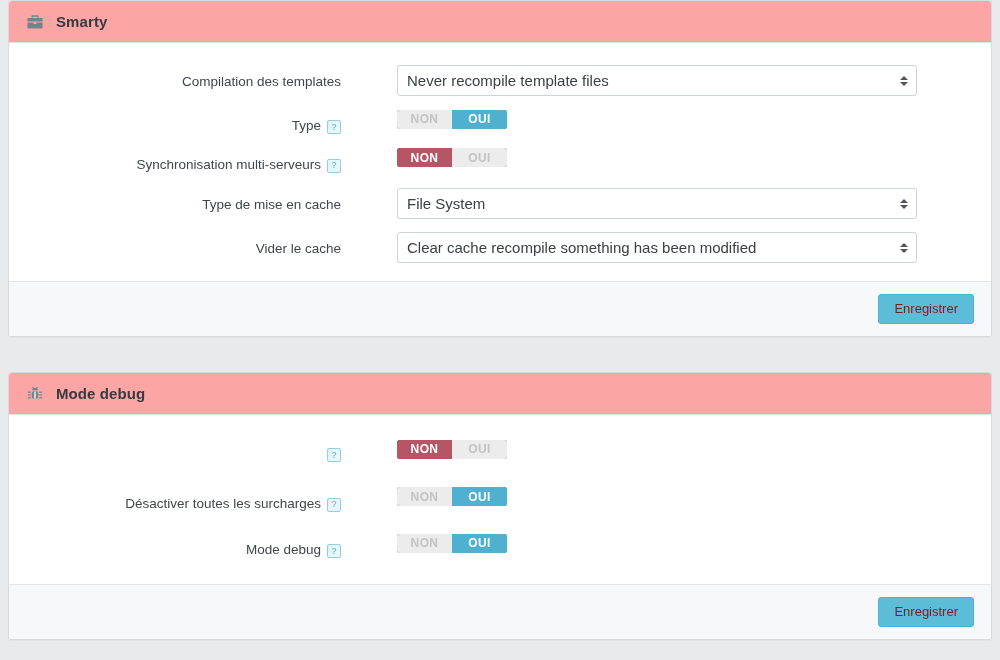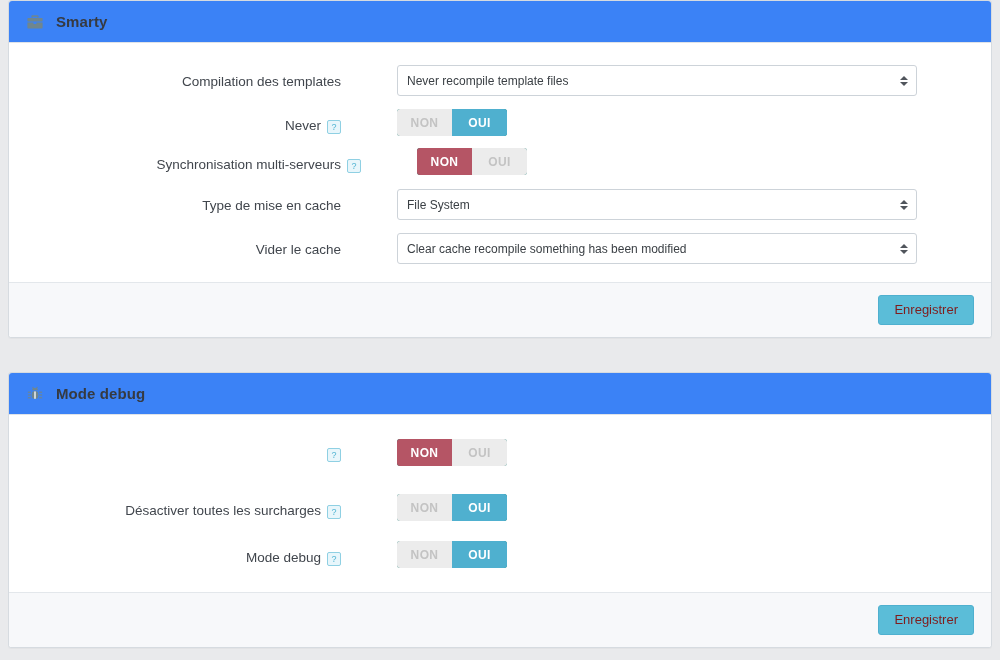--- a/index.html
+++ b/index.html
@@ -22,21 +22,21 @@
     position: absolute;
     left: 8px;
     width: 984px;
     background: #ffffff;
     border: 1px solid #d6dbe0;
     border-radius: 3px;
     box-shadow: 0 1px 1px rgba(0,0,0,0.03);
   }
   .panel-header {
     height: 42px;
-    background: #3b82f6;
+    background: #fca5a5;
     border-bottom: 1px solid #dfe3e8;
     display: flex;
     align-items: center;
     padding: 0 16px;
     border-radius: 3px 3px 0 0;
   }
   .panel-header .hdr-icon {
     width: 19px; height: 19px;
     margin-right: 12px;
     display: flex; align-items: center; justify-content: center;
@@ -111,21 +111,21 @@
     position: relative;
     width: 520px;
     height: 31px;
   }
   .select-box {
     width: 100%;
     height: 31px;
     border: 1px solid #cdd3d9;
     border-radius: 3px;
     background: #ffffff;
-    font-size: 12px;
+    font-size: 15px;
     color: #3b4045;
     padding: 0 28px 0 9px;
     display: flex;
     align-items: center;
     font-family: "Liberation Sans", sans-serif;
     white-space: nowrap;
     overflow: hidden;
   }
   .select-arrows {
     position: absolute;
@@ -144,21 +144,21 @@
     width: 0; height: 0;
     border-left: 4px solid transparent;
     border-right: 4px solid transparent;
   }
   .select-arrows i.up { border-bottom: 4px solid #50555c; }
   .select-arrows i.down { border-top: 4px solid #50555c; }
 
   
   .switch {
     display: inline-flex;
-    height: 27px;
+    height: 19px;
     border-radius: 3px;
     overflow: hidden;
     background: #0f766e;
   }
   .switch .seg {
     min-width: 55px;
     padding: 0 12px;
     display: flex;
     align-items: center;
     justify-content: center;
@@ -213,32 +213,32 @@
             <span class="select-arrows">
                 <i class="up"></i>
                 <i class="down"></i>
               </span>
           </div>
         </div>
       </div>
 
       <div class="form-row" style="margin-bottom:12px;">
         <div class="form-label">
-          <span class="lbl-text">Never</span>
+          <span class="lbl-text">Type</span>
           <span class="help-badge">?</span>
         </div>
         <div class="form-control">
           <div class="switch">
             <span class="seg">NON</span>
             <span class="seg on-yes">OUI</span>
           </div>
         </div>
       </div>
 
-      <div class="form-row" style="margin-bottom:14px;padding-left:20px;">
+      <div class="form-row" style="margin-bottom:14px;">
         <div class="form-label">
           <span class="lbl-text">Synchronisation multi-serveurs</span>
           <span class="help-badge">?</span>
         </div>
         <div class="form-control">
           <div class="switch">
             <span class="seg on-no">NON</span>
             <span class="seg">OUI</span>
           </div>
         </div>

